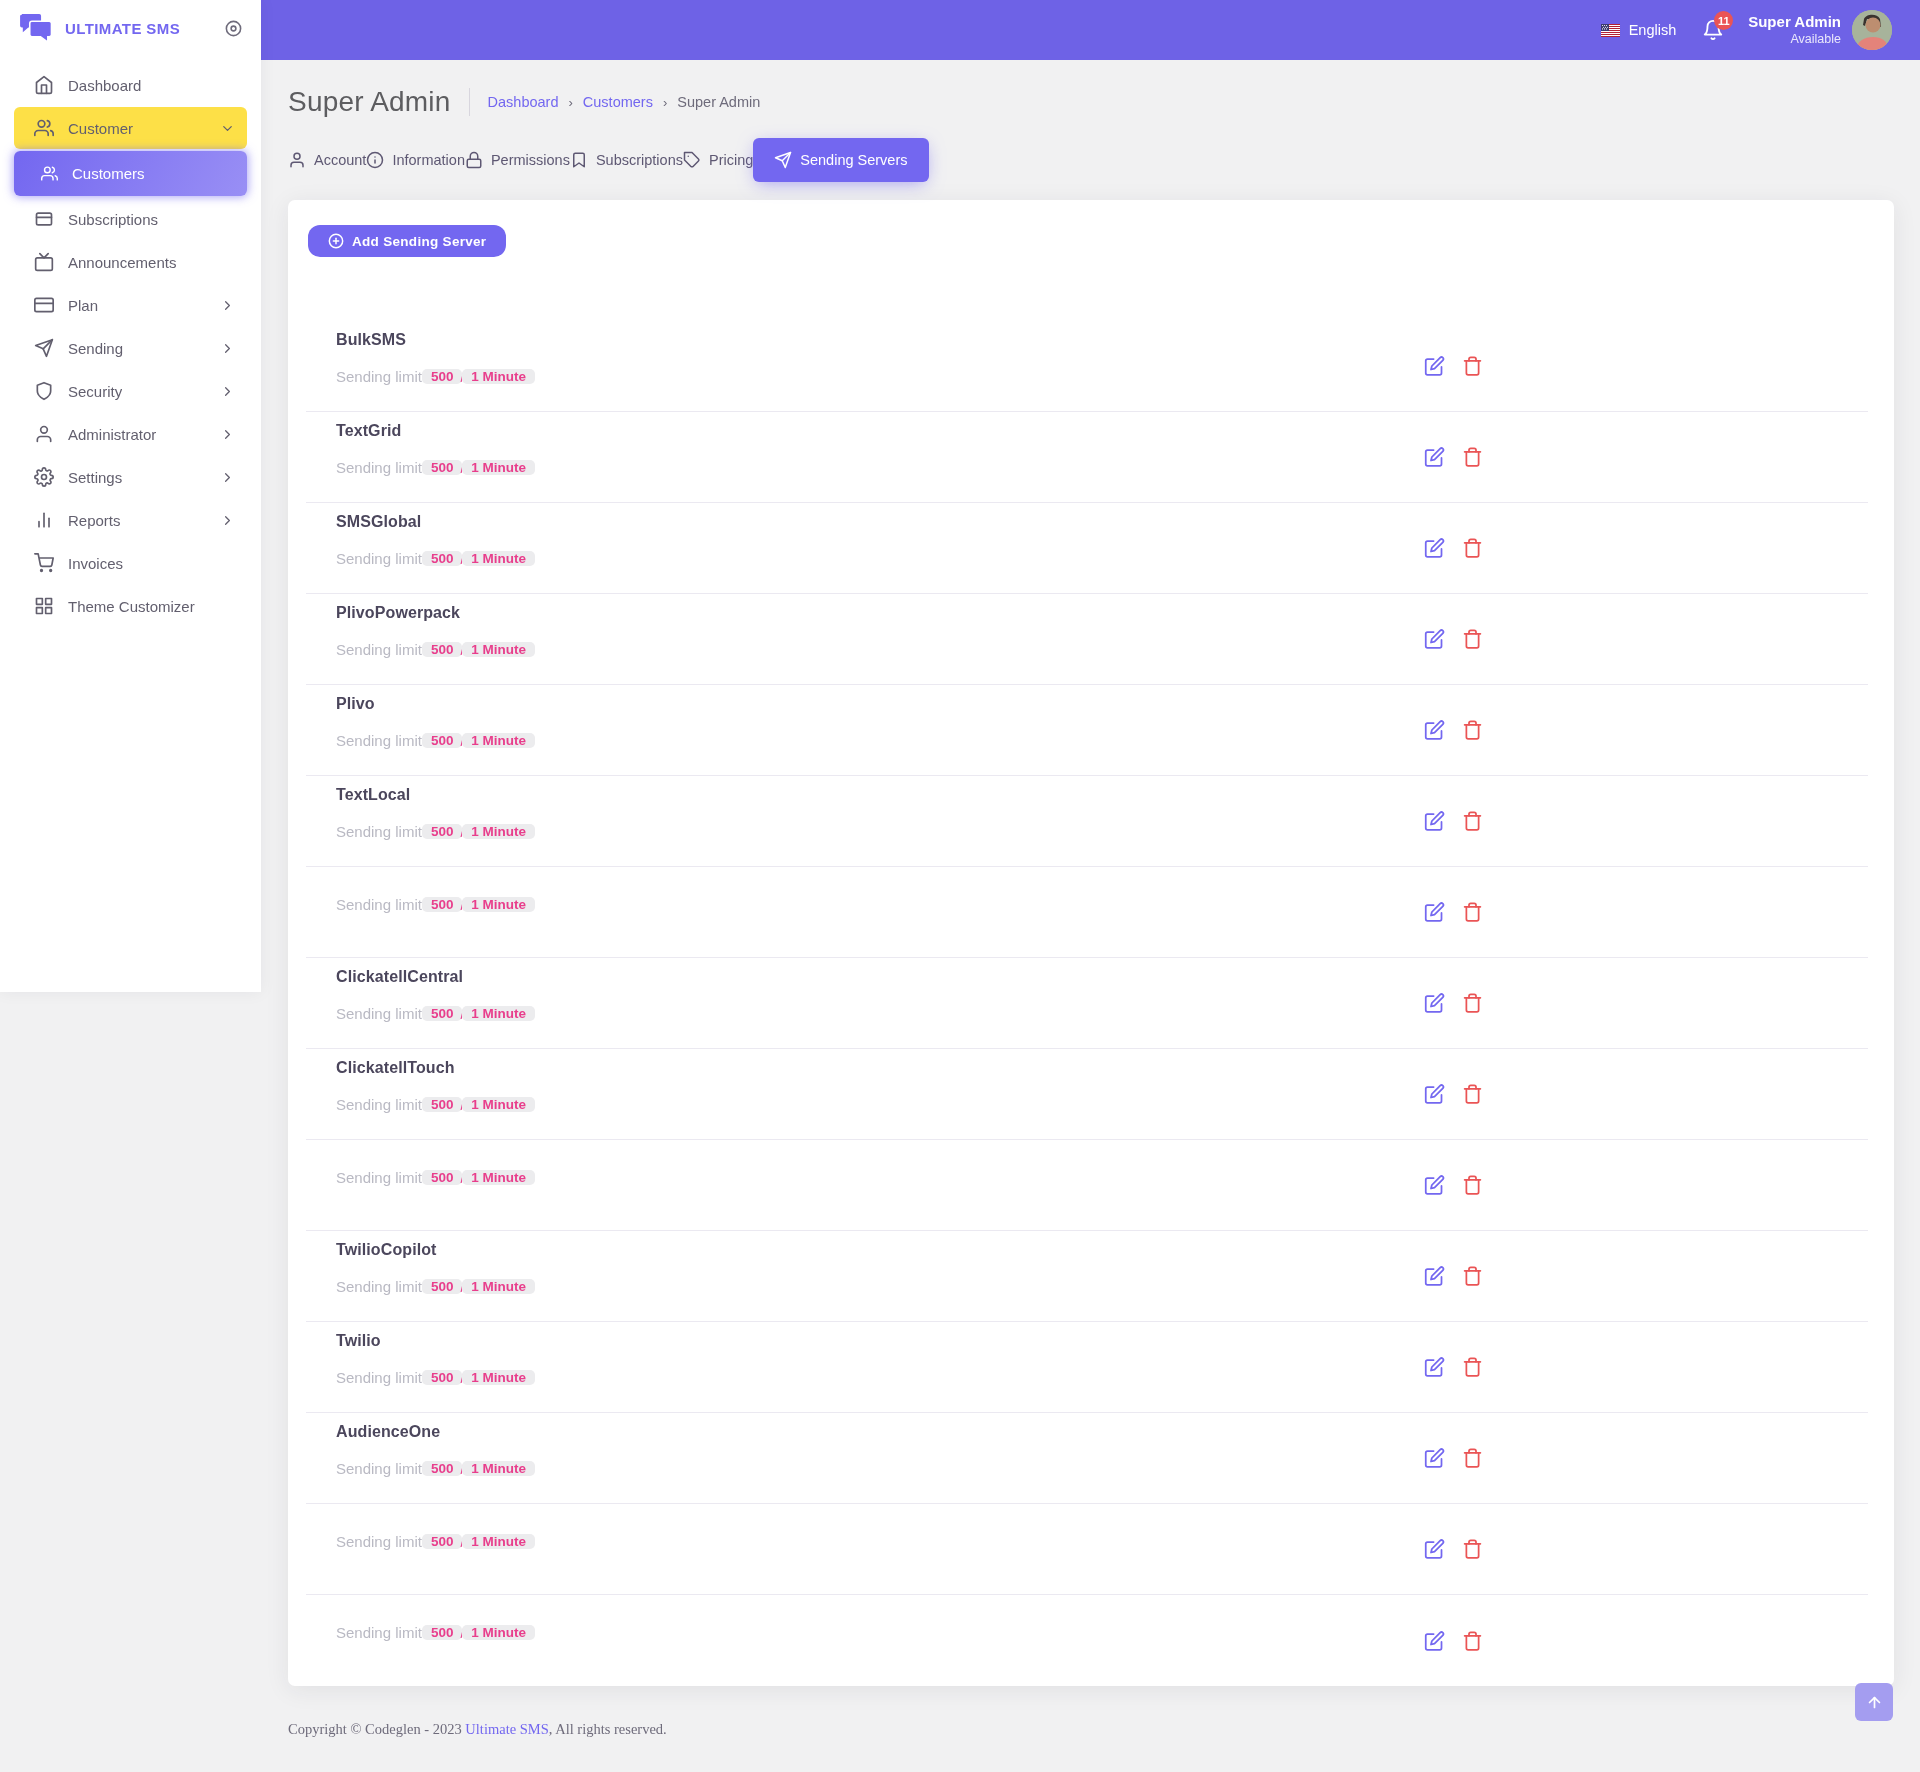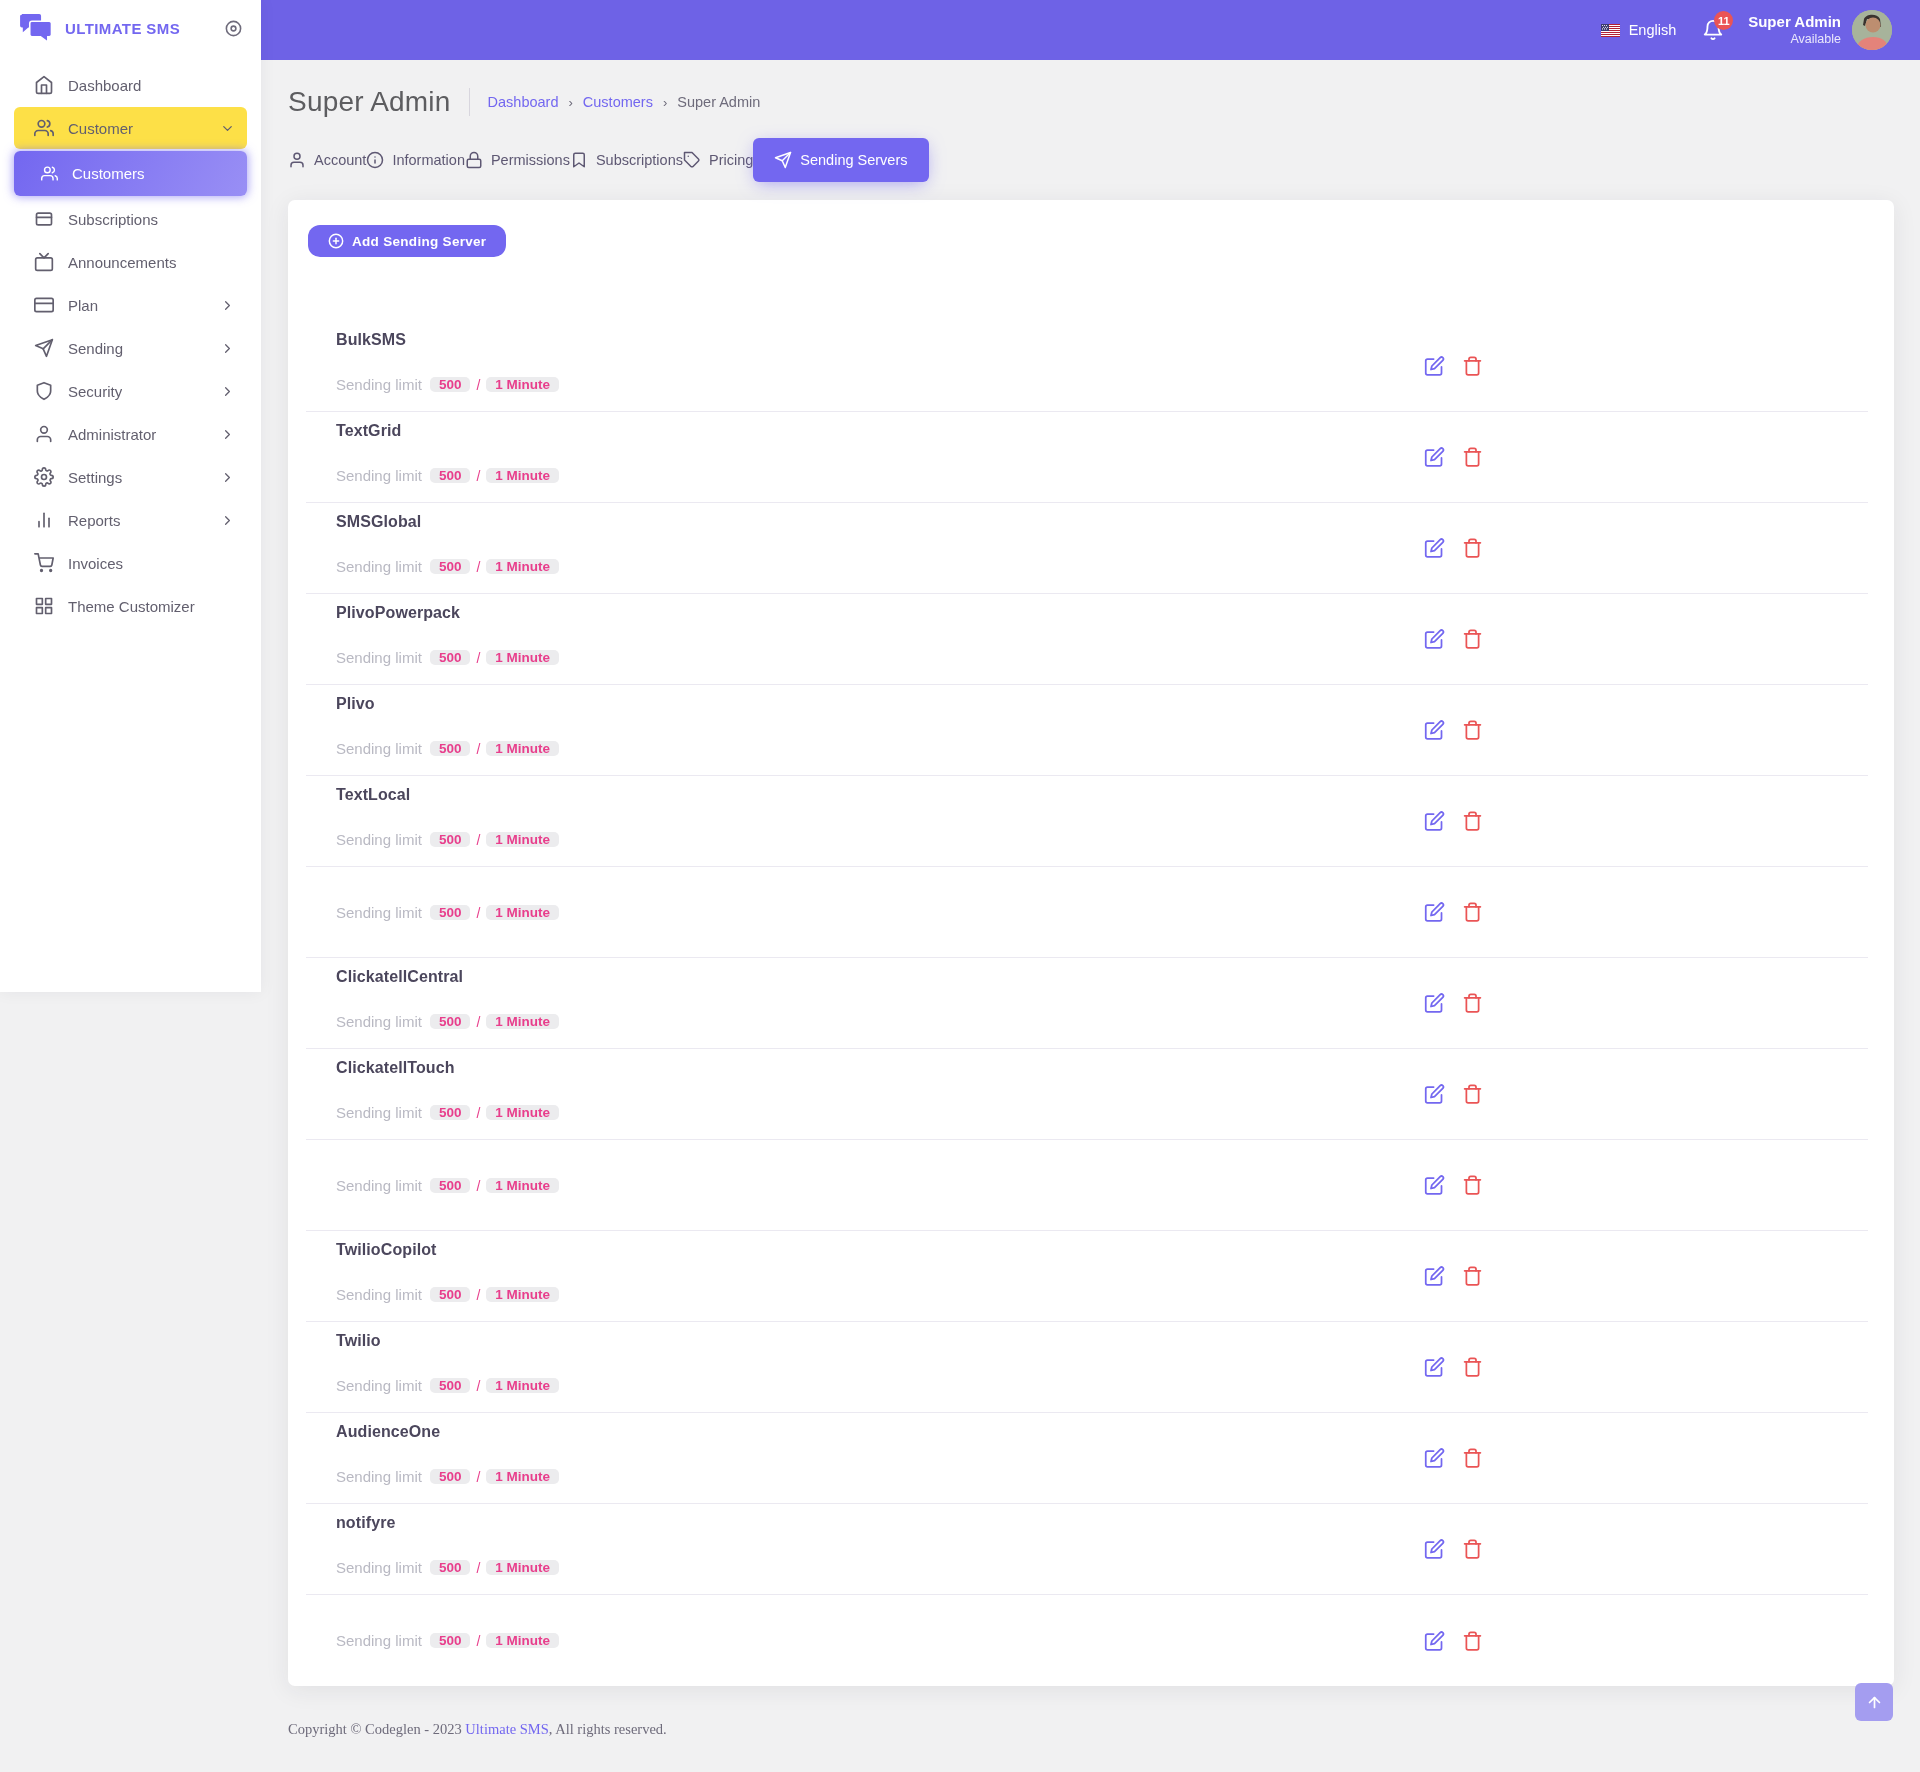--- a/index.html
+++ b/index.html
@@ -113,21 +113,21 @@
     display:inline-flex;align-items:center;gap:8px;margin-left:2px;
     background:var(--primary);color:#fff;border:none;border-radius:12px;
     padding:8px 20px;font-family:inherit;font-size:13.5px;font-weight:bold;
     letter-spacing:.3px;cursor:pointer;
   }
   .add-btn .ic{width:16px;height:16px;stroke-width:2.2;}
   .server-list{margin-top:64px;}
   .server-row{position:relative;height:91px;padding:10px 0 0 30px;border-bottom:1px solid var(--border);}
   .server-row:last-child{border-bottom:none;}
   .server-name{font-size:16px;font-weight:bold;color:var(--text-dark);letter-spacing:.1px;}
-  .server-limit{display:flex;align-items:center;gap:8px;margin-top:27px;font-size:15px;color:var(--text-muted);}
+  .server-limit{display:flex;align-items:center;margin-top:19px;font-size:15px;color:var(--text-muted);}
   .badge{
     background:var(--badge-bg);color:var(--pink);border-radius:5px;
     padding:0 9px;font-size:13.5px;font-weight:bold;
   }
   .slash{color:var(--pink);font-size:14px;margin:0 -2px;}
   .row-actions{
     position:absolute;right:385px;top:50%;transform:translateY(-50%);
     display:flex;align-items:center;gap:17px;
   }
   .act{width:21px;height:21px;cursor:pointer;stroke-width:1.8;}
@@ -738,21 +738,20 @@
               <svg class="act edit ic">
                 <use href="#i-edit"></use>
               </svg>
               <svg class="act del ic">
                 <use href="#i-trash"></use>
               </svg>
             </div>
           </div>
 
           <div class="server-row">
-            <div class="server-name">notifyre</div>
             <div class="server-limit">
               <span>Sending limit</span>
               <span class="badge">500</span>
               <span class="slash">/</span>
               <span class="badge">1 Minute</span>
             </div>
             <div class="row-actions">
               <svg class="act edit ic">
                 <use href="#i-edit"></use>
               </svg>

